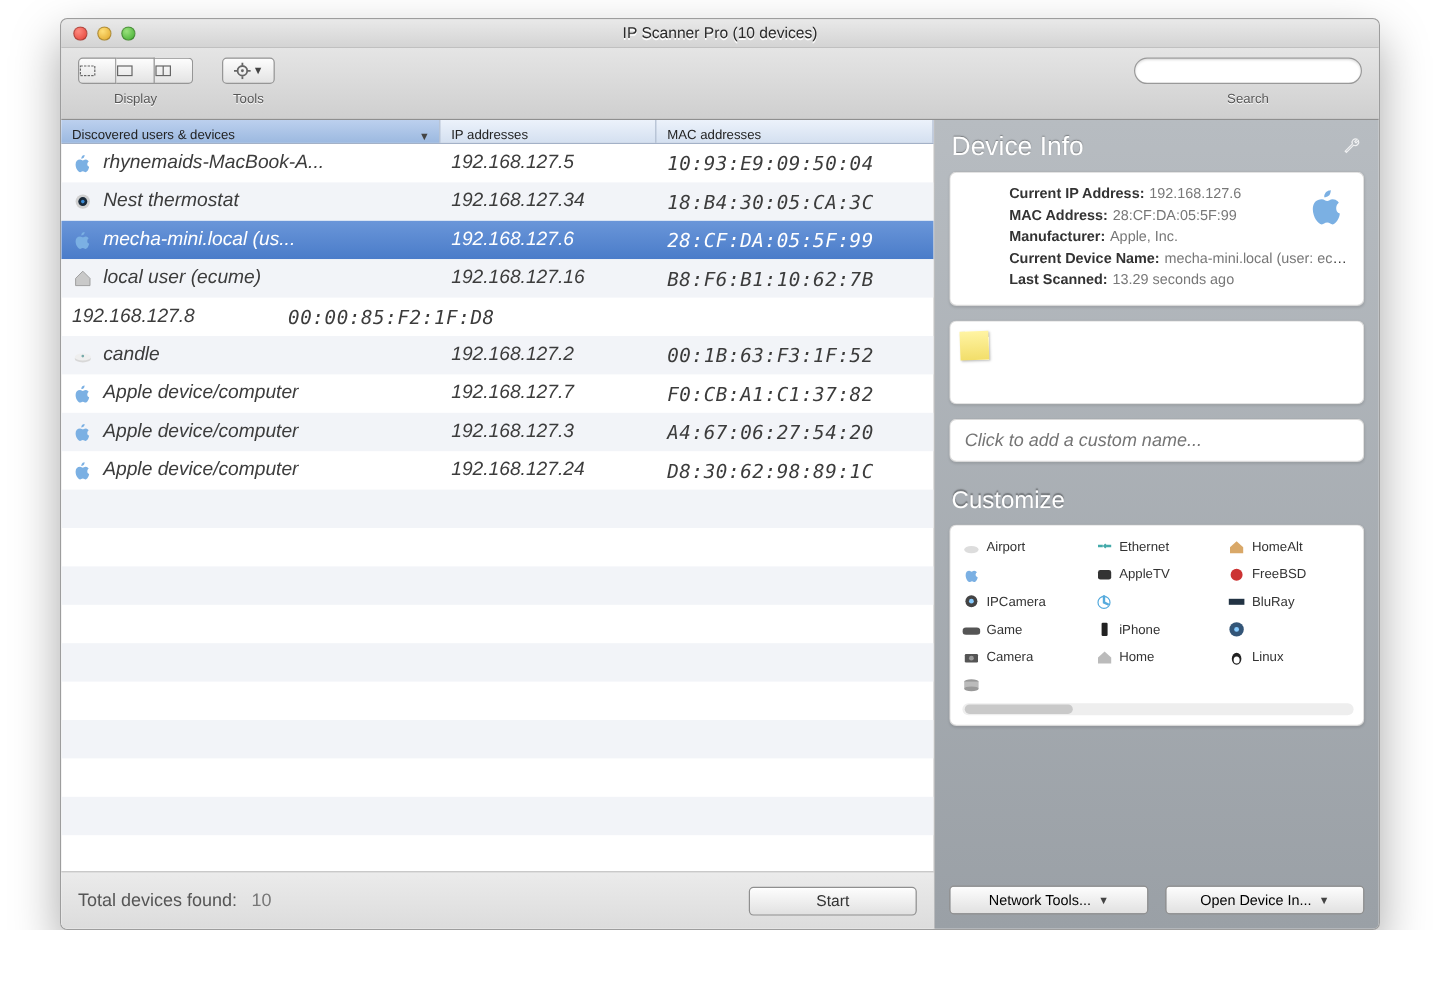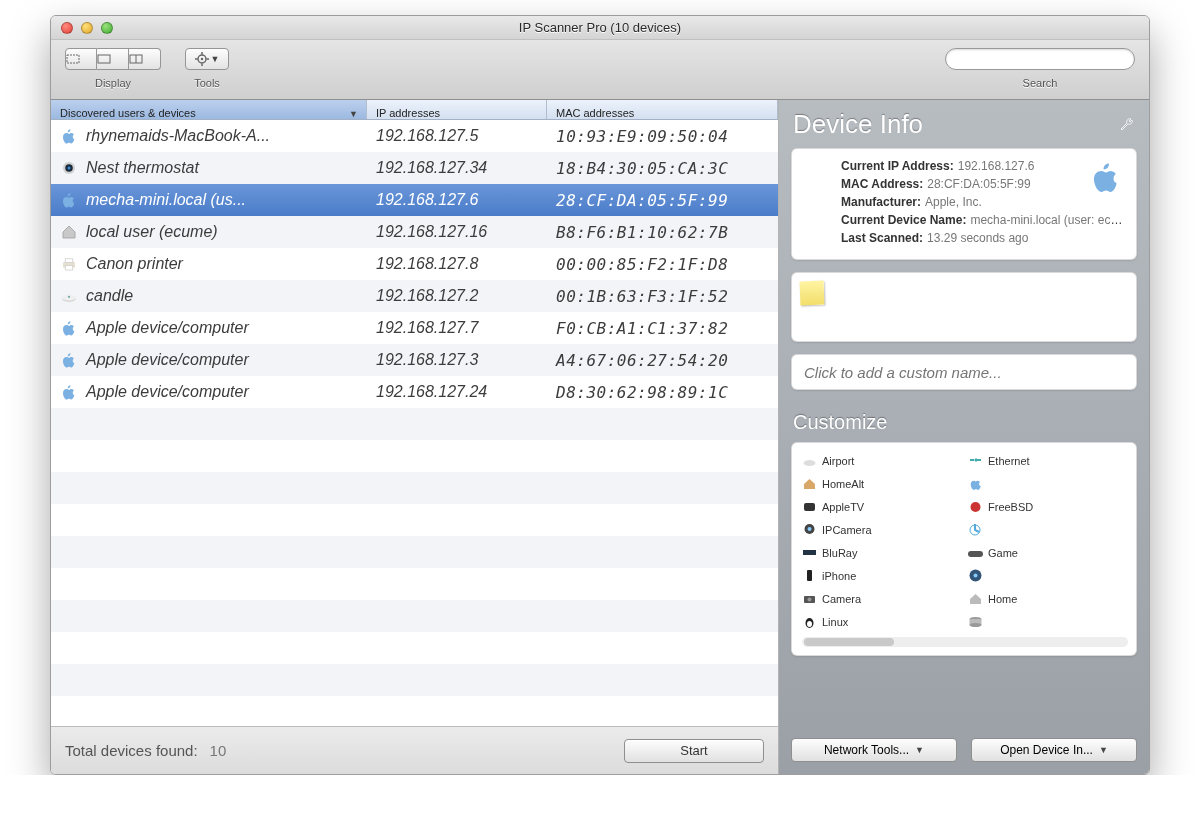--- a/index.html
+++ b/index.html
@@ -92,38 +92,38 @@
   height:24px; padding:0 18px; min-width:100px;
   background:linear-gradient(#fdfdfd,#e1e1e1);
   border:1px solid #8f8f8f; border-radius:4px;
   font-size:13px; color:#333; cursor:pointer;
   box-shadow: 0 1px 0 #fff inset;
 }
 .rightpane {
   width: 370px; background:linear-gradient(#b7bcc1,#9aa0a6);
   display:flex; flex-direction:column; padding:0;
 }
-.section-title { font-size:26px; color:#fff; padding:9px 14px 8px 14px; text-shadow:0 -1px 1px rgba(0,0,0,0.35); display:flex; align-items:center;}
+.section-title { font-size:22px; color:#fff; padding:9px 14px 8px 14px; text-shadow:0 -1px 1px rgba(0,0,0,0.35); display:flex; align-items:center;}
 .wrench-icon { margin-left:auto; width:16px;height:16px; opacity:0.8;}
 .card {
   margin: 0 12px 12px 12px; background:#fff; border:1px solid rgba(0,0,0,0.15);
   border-radius:6px; box-shadow:0 1px 2px rgba(0,0,0,0.1);
 }
 .info-card { padding:10px 12px; font-size:12px; color:#333; position:relative;}
 .info-line { margin-bottom:4px; white-space:nowrap; overflow:hidden; text-overflow:ellipsis;margin-left:37px;}
 .info-label { font-weight:bold; }
 .info-val { color:#777; margin-left:4px;}
 .big-apple { position:absolute; right:12px; top:10px; width:36px;height:36px; }
 .note-card { height:70px; padding:8px; }
 .sticky { width:24px;height:24px; background:linear-gradient(#fff4a3,#f2de6a); box-shadow:1px 1px 2px rgba(0,0,0,0.25); transform:rotate(-2deg);}
 .name-input { height:36px; padding: 0 12px; display:flex; align-items:center;}
 .name-input input { border:none; outline:none; width:100%; font-size:15px; font-style:italic; color:#c2410c; background:transparent;}
 .customize-title { font-size:20px;text-align:center; }
 .cust-card { padding:10px 2px 4px 10px; }
-.cust-grid { display:grid; grid-template-columns: repeat(2, 1fr); row-gap:8px; font-size:11px; color:#333;}
+.cust-grid { display:grid; grid-template-columns: repeat(3, 1fr); row-gap:8px; font-size:11px; color:#333;}
 .cust-item { display:flex; align-items:center; gap:5px; cursor:pointer;}
 .ci { width:15px; height:15px; display:inline-block; flex-shrink:0;}
 .cust-scroll { height:10px; background:#eee; border-radius:5px; margin:8px 6px 4px 0; position:relative;}
 .cust-thumb { position:absolute; left:2px; top:1px; width:90px; height:8px; background:#c9c9c9; border-radius:4px;}
 .bottom-buttons { margin-top:auto; padding:12px; display:flex; gap:14px;}
 .drop-btn {
   flex:1; height:24px; background:linear-gradient(#fdfdfd,#e1e1e1);
   border:1px solid #8f8f8f; border-radius:4px; font-size:12px;
   display:flex; align-items:center; justify-content:center; gap:6px; cursor:pointer;
   white-space:nowrap; overflow:hidden; padding:0 8px;
@@ -251,30 +251,20 @@
                 <svg viewBox="0 0 24 24" width="18" height="18">
                   <path d="M4 12 L12 4 L20 12 V20 H4 Z" fill="#c9c9c9" stroke="#999"></path>
                 </svg>
               </span>
               <span>local user (ecume)</span>
             </div>
             <div class="cell c2">192.168.127.16</div>
             <div class="cell c3">B8:F6:B1:10:62:7B</div>
           </div>
           <div class="row">
-            <div class="cell c1">
-              <span class="dev-icon">
-                <svg viewBox="0 0 24 24" width="18" height="18">
-                  <rect x="4" y="9" width="16" height="8" rx="2" fill="#e6e0d0"></rect>
-                  <rect x="7" y="5" width="10" height="5" fill="#fff" stroke="#ccc"></rect>
-                  <rect x="7" y="14" width="10" height="6" fill="#fff" stroke="#ccc"></rect>
-                </svg>
-              </span>
-              <span>Canon printer</span>
-            </div>
             <div class="cell c2">192.168.127.8</div>
             <div class="cell c3">00:00:85:F2:1F:D8</div>
           </div>
           <div class="row">
             <div class="cell c1">
               <span class="dev-icon">
                 <svg viewBox="0 0 24 24" width="18" height="18">
                   <ellipse cx="12" cy="16" rx="9" ry="4" fill="#d8d8d8"></ellipse>
                   <ellipse cx="12" cy="14" rx="9" ry="4" fill="#efefef"></ellipse>
                   <circle cx="12" cy="13" r="1.5" fill="#7aa"></circle>

